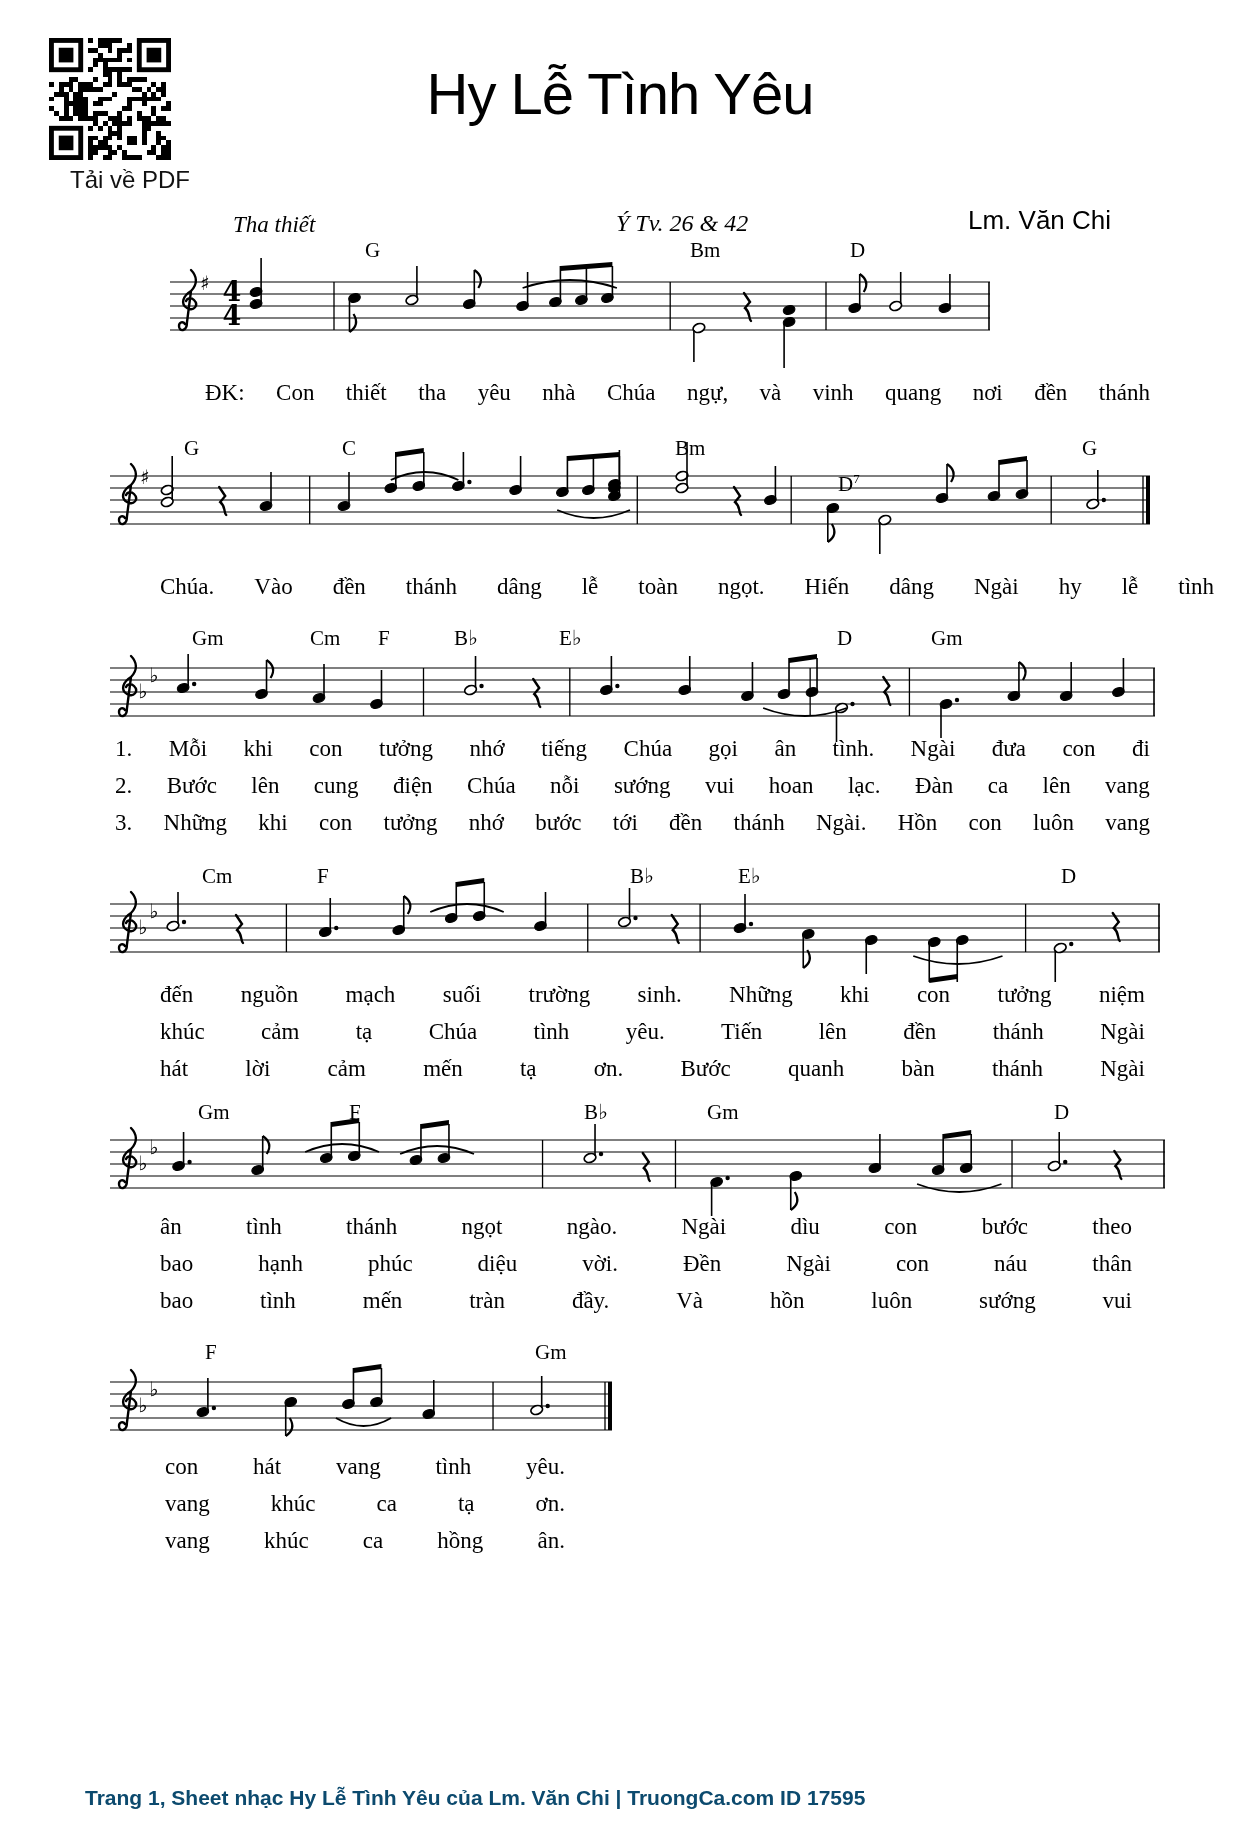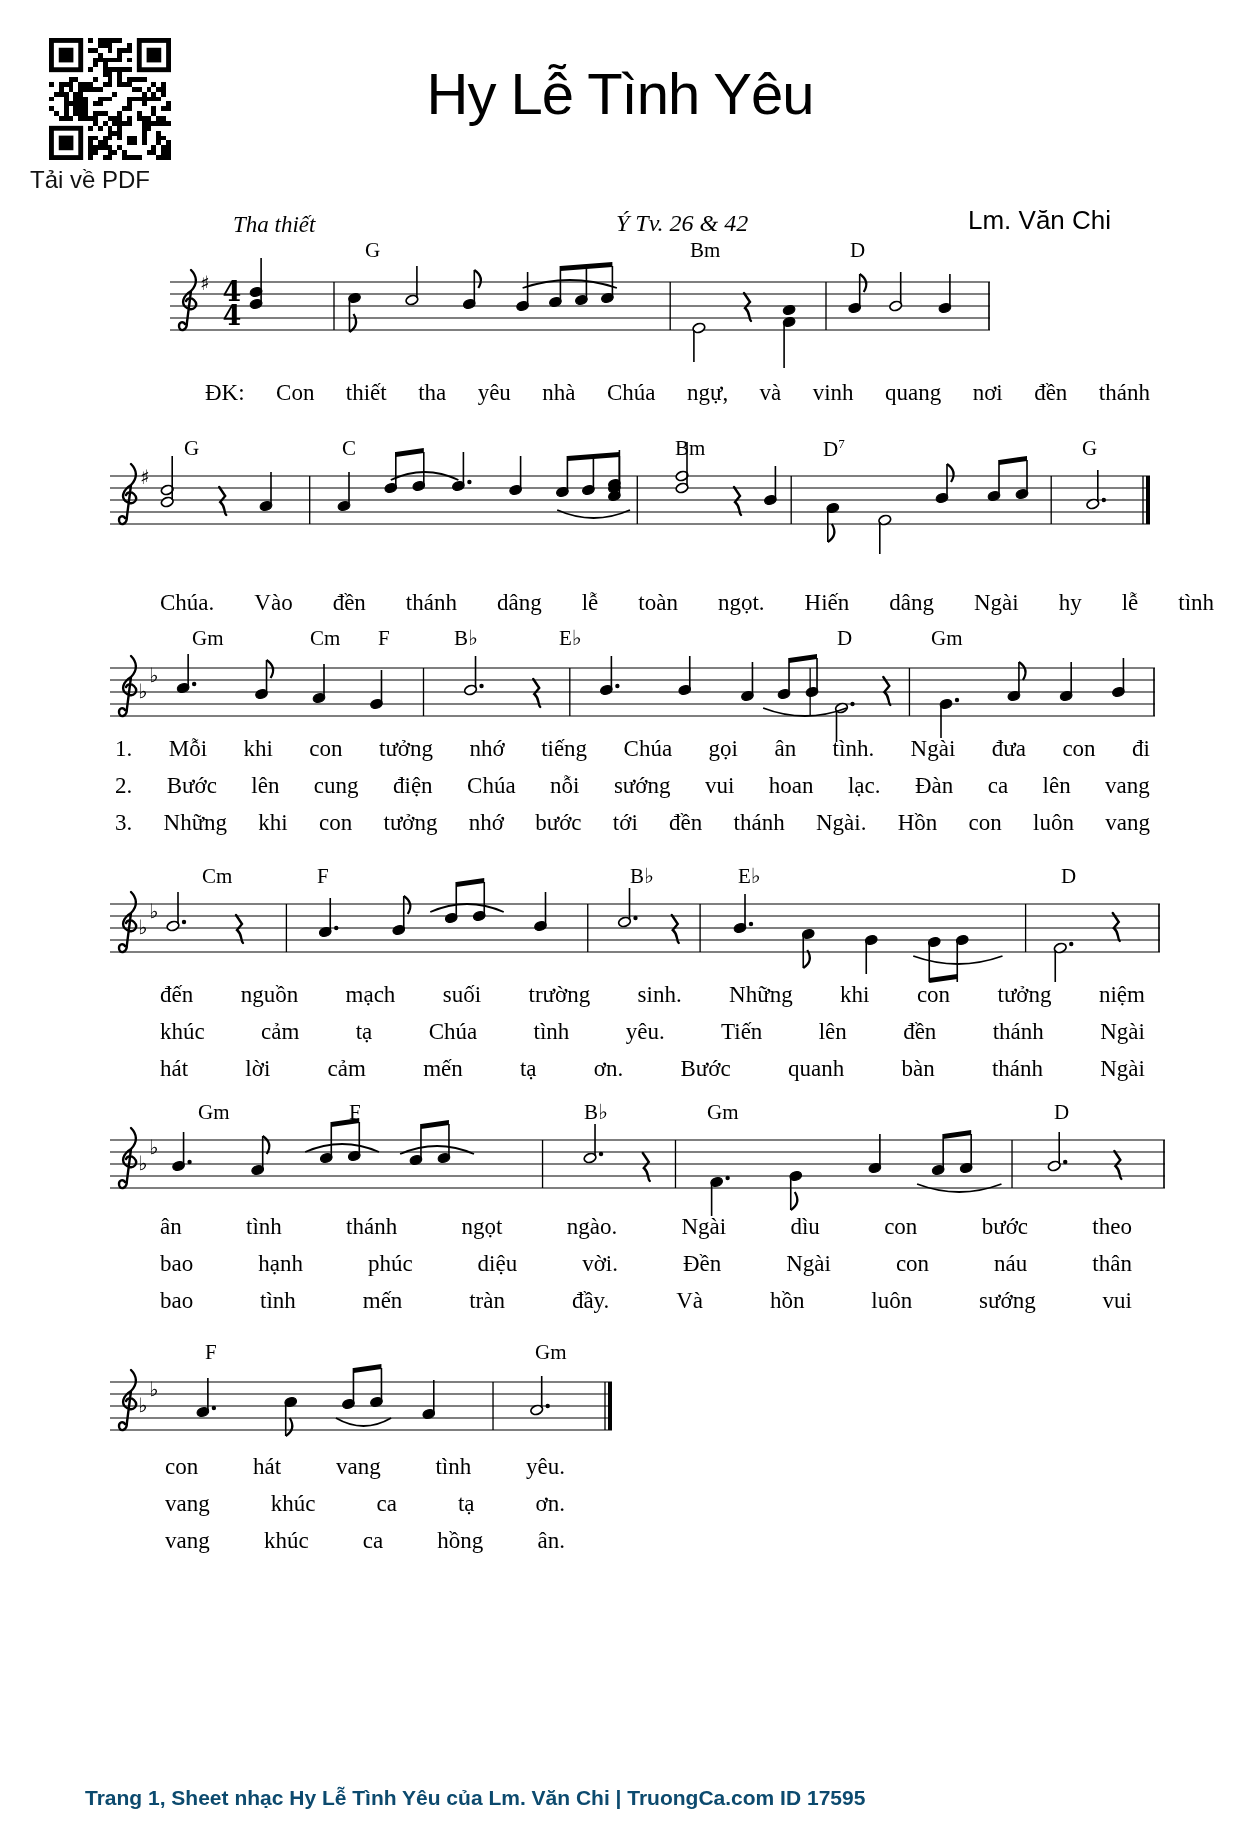--- a/index.html
+++ b/index.html
@@ -1,18 +1,18 @@
 <!DOCTYPE html>
 <html><head>
 <meta charset="utf-8">
 <style>
   html,body{margin:0;padding:0;background:#888;}
   .page{position:relative;width:1240px;height:1841px;background:#ffffff;margin:0 auto;
         font-family:"Liberation Serif",serif;color:#000;overflow:hidden;}
-  .qr-wrap{position:absolute;left:30px;top:38px;width:160px;text-align:left;cursor:pointer;}
+  .qr-wrap{position:absolute;left:30px;top:38px;width:160px;text-align:right;cursor:pointer;}
   .qr-wrap svg{display:block;margin:0 auto;}
   .qr-label{margin-top:6px;font-family:"Liberation Sans",sans-serif;font-size:24px;color:#111;}
   .title{position:absolute;left:0;right:0;top:60px;margin:0;text-align:center;
          font-family:"Liberation Sans",sans-serif;font-weight:400;font-size:58px;letter-spacing:-1px;}
   .tempo{position:absolute;left:233px;top:212px;font-style:italic;font-size:23px;}
   .subtitle{position:absolute;left:616px;top:210px;font-style:italic;font-size:24px;}
   .composer{position:absolute;left:968px;top:205px;font-family:"Liberation Sans",sans-serif;font-size:26px;}
   .system{position:absolute;}
   .chord{position:absolute;top:0;font-family:"Liberation Serif","DejaVu Serif","DejaVu Sans",serif;
          font-size:21px;white-space:nowrap;}
@@ -313,21 +313,21 @@
           <line x1="730.7" y1="62" x2="730.7" y2="30" stroke="#000" stroke-width="1.6"></line>
           <ellipse cx="774.9" cy="66" rx="6" ry="4.3" transform="rotate(-18 774.9 66)" fill="#000" stroke="#000" stroke-width="1"></ellipse>
           <line x1="779.9" y1="64" x2="779.9" y2="32" stroke="#000" stroke-width="1.6"></line>
           <path d="M352.6,46 Q399.75,30 446.90000000000003,46" stroke="#000" stroke-width="1.8" fill="none"></path>
         </svg>
       </div>
       <div class="system" style="left: 110px; top: 436px; width: 1040px; height: 180px;">
         <span class="chord" style="left: 74px;">G</span>
         <span class="chord" style="left: 232px;">C</span>
         <span class="chord" style="left: 565px;">Bm</span>
-        <span class="chord" style="left: 713px;">D<sup>7</sup></span>
+        <span class="chord" style="left: 728px; margin-top: 35px;">D<sup>7</sup></span>
         <span class="chord" style="left: 972px;">G</span>
         <svg width="1048" height="150" class="staff-svg" style="top: 0px;">
           <line x1="0" y1="40" x2="1040" y2="40" stroke="#000" stroke-width="1.2"></line>
           <line x1="0" y1="52" x2="1040" y2="52" stroke="#000" stroke-width="1.2"></line>
           <line x1="0" y1="64" x2="1040" y2="64" stroke="#000" stroke-width="1.2"></line>
           <line x1="0" y1="76" x2="1040" y2="76" stroke="#000" stroke-width="1.2"></line>
           <line x1="0" y1="88" x2="1040" y2="88" stroke="#000" stroke-width="1.2"></line>
           <g transform="translate(8,40)">
             <path d="M13,-12 C19,-6 20,2 13,9 L9,40 C9,50 1,50 1,44 C1,40 5,39 7,42 M13,9 C5,14 2,22 9,26 C16,30 21,23 16,18 C13,15 9,16 8,19" stroke="#000" stroke-width="2.4" fill="none" stroke-linecap="round"></path>
           </g>
@@ -634,21 +634,21 @@
           <span>ngự,</span>
           <span>và</span>
           <span>vinh</span>
           <span>quang</span>
           <span>nơi</span>
           <span>đền</span>
           <span>thánh</span>
         </div>
       </div>
       <div class="lyrics" style="left: 160px; top: 574px; width: 958px; height: 37px;">
-        <div class="lyric-line" style="top: 16px; gap: 40px;">
+        <div class="lyric-line" style="top: 0px; gap: 40px;">
           <span>Chúa.</span>
           <span>Vào</span>
           <span>đền</span>
           <span>thánh</span>
           <span>dâng</span>
           <span>lễ</span>
           <span>toàn</span>
           <span>ngọt.</span>
           <span>Hiến</span>
           <span>dâng</span>

